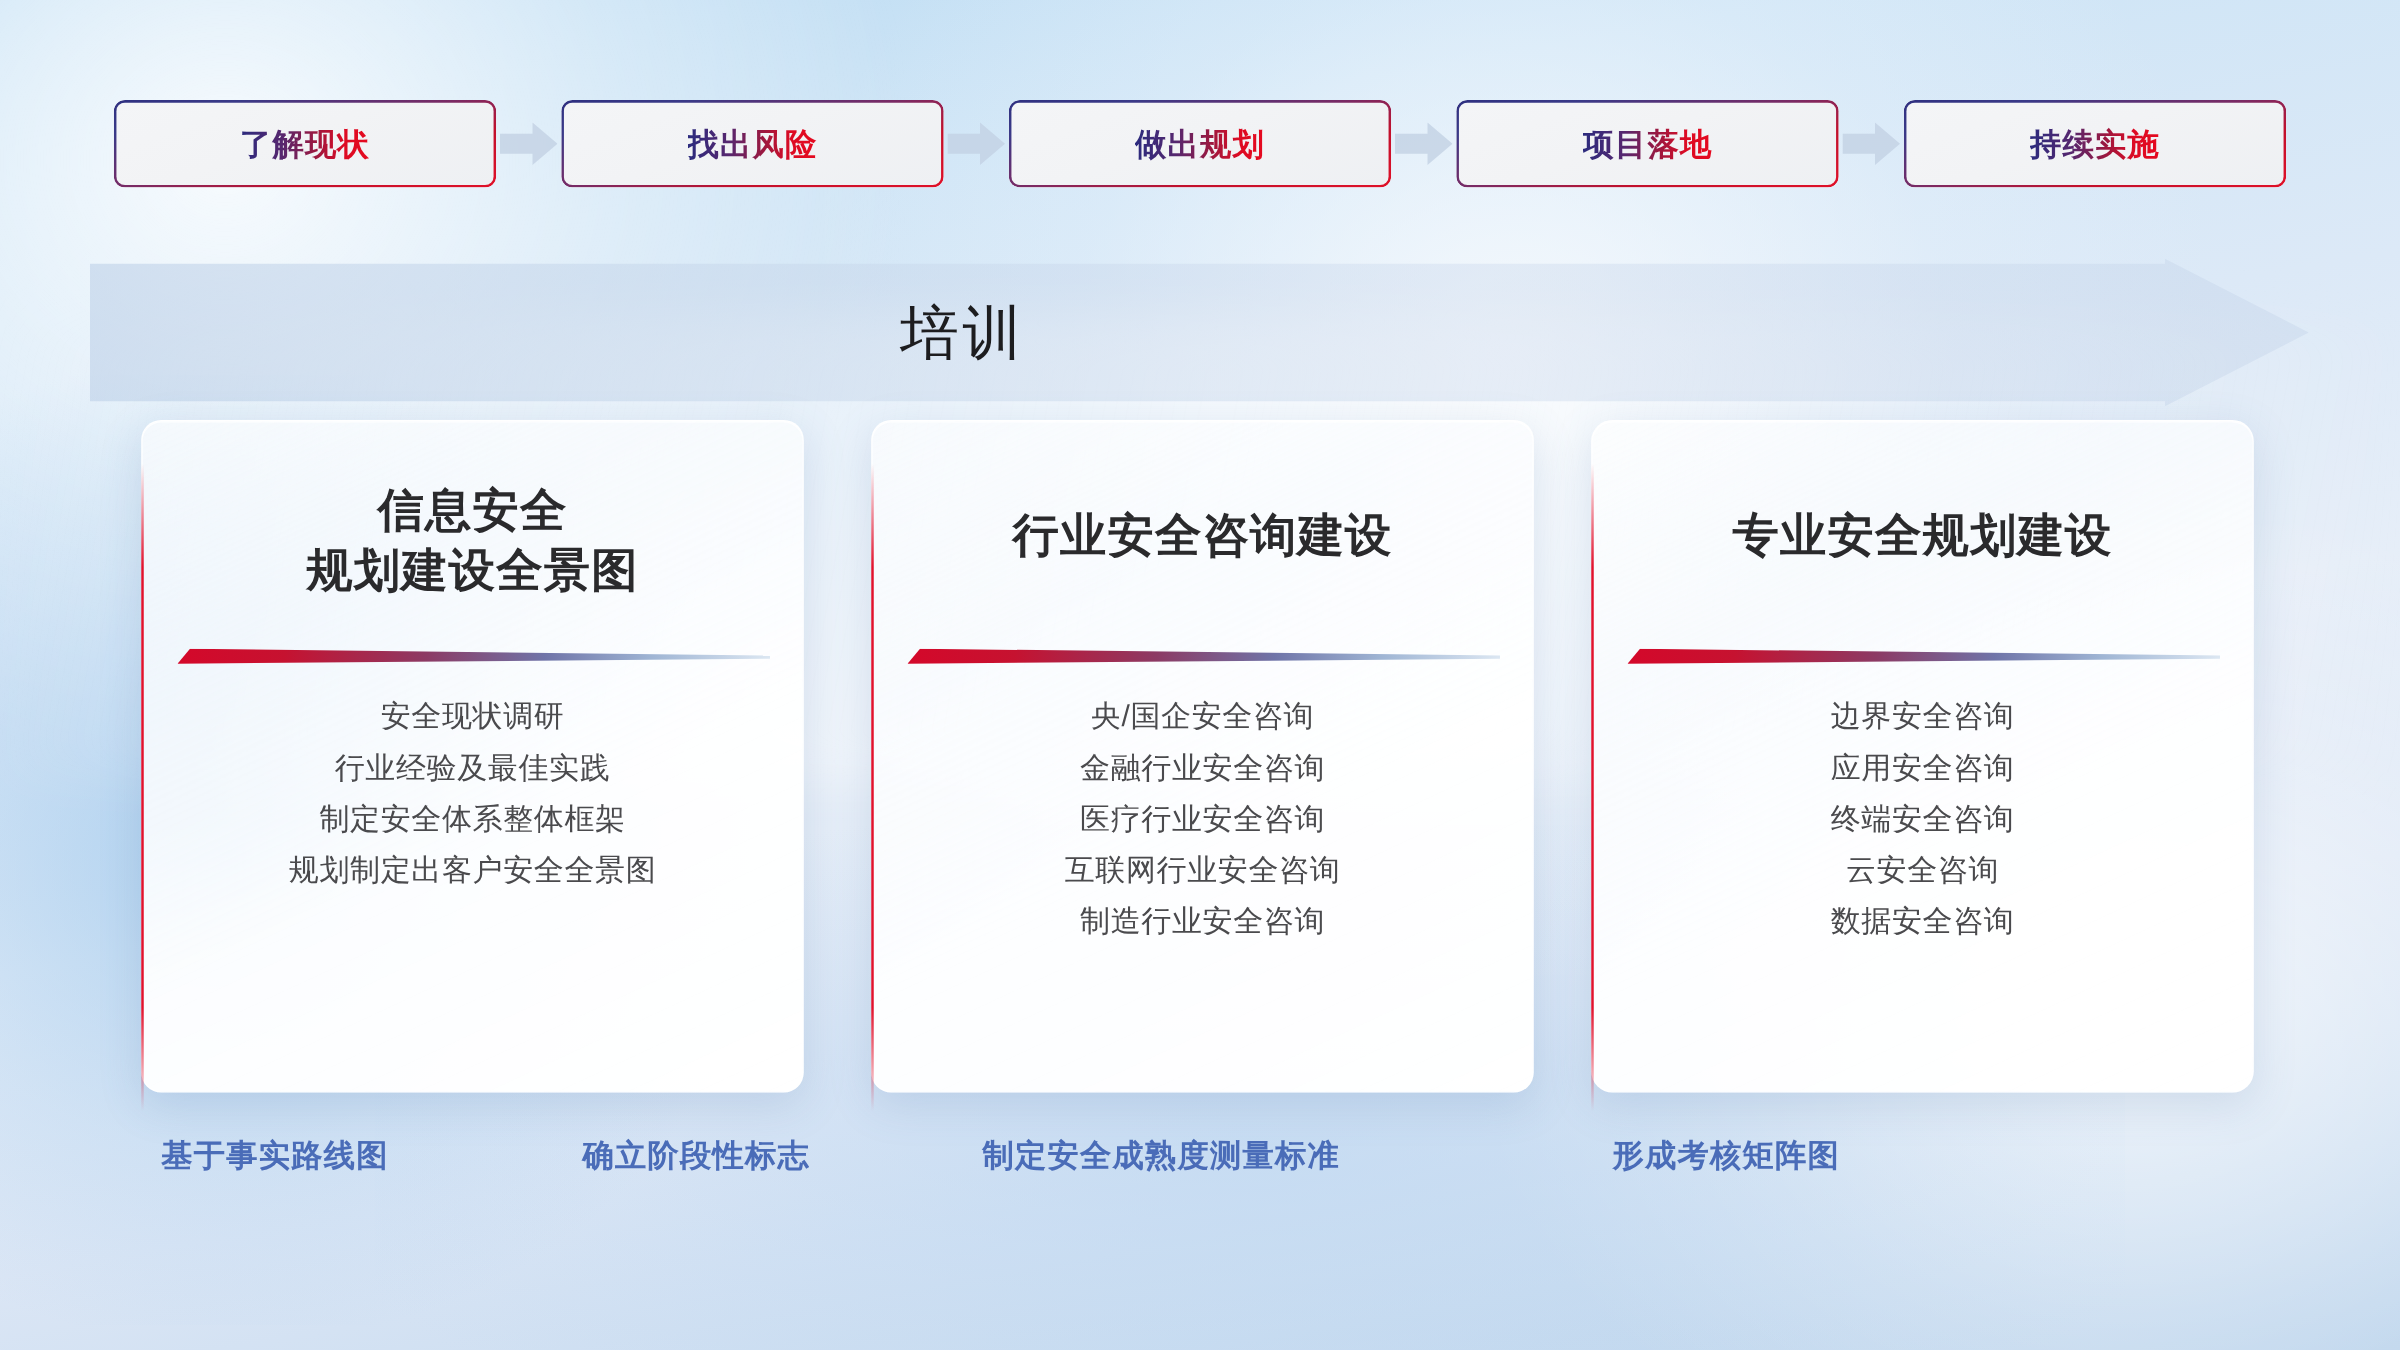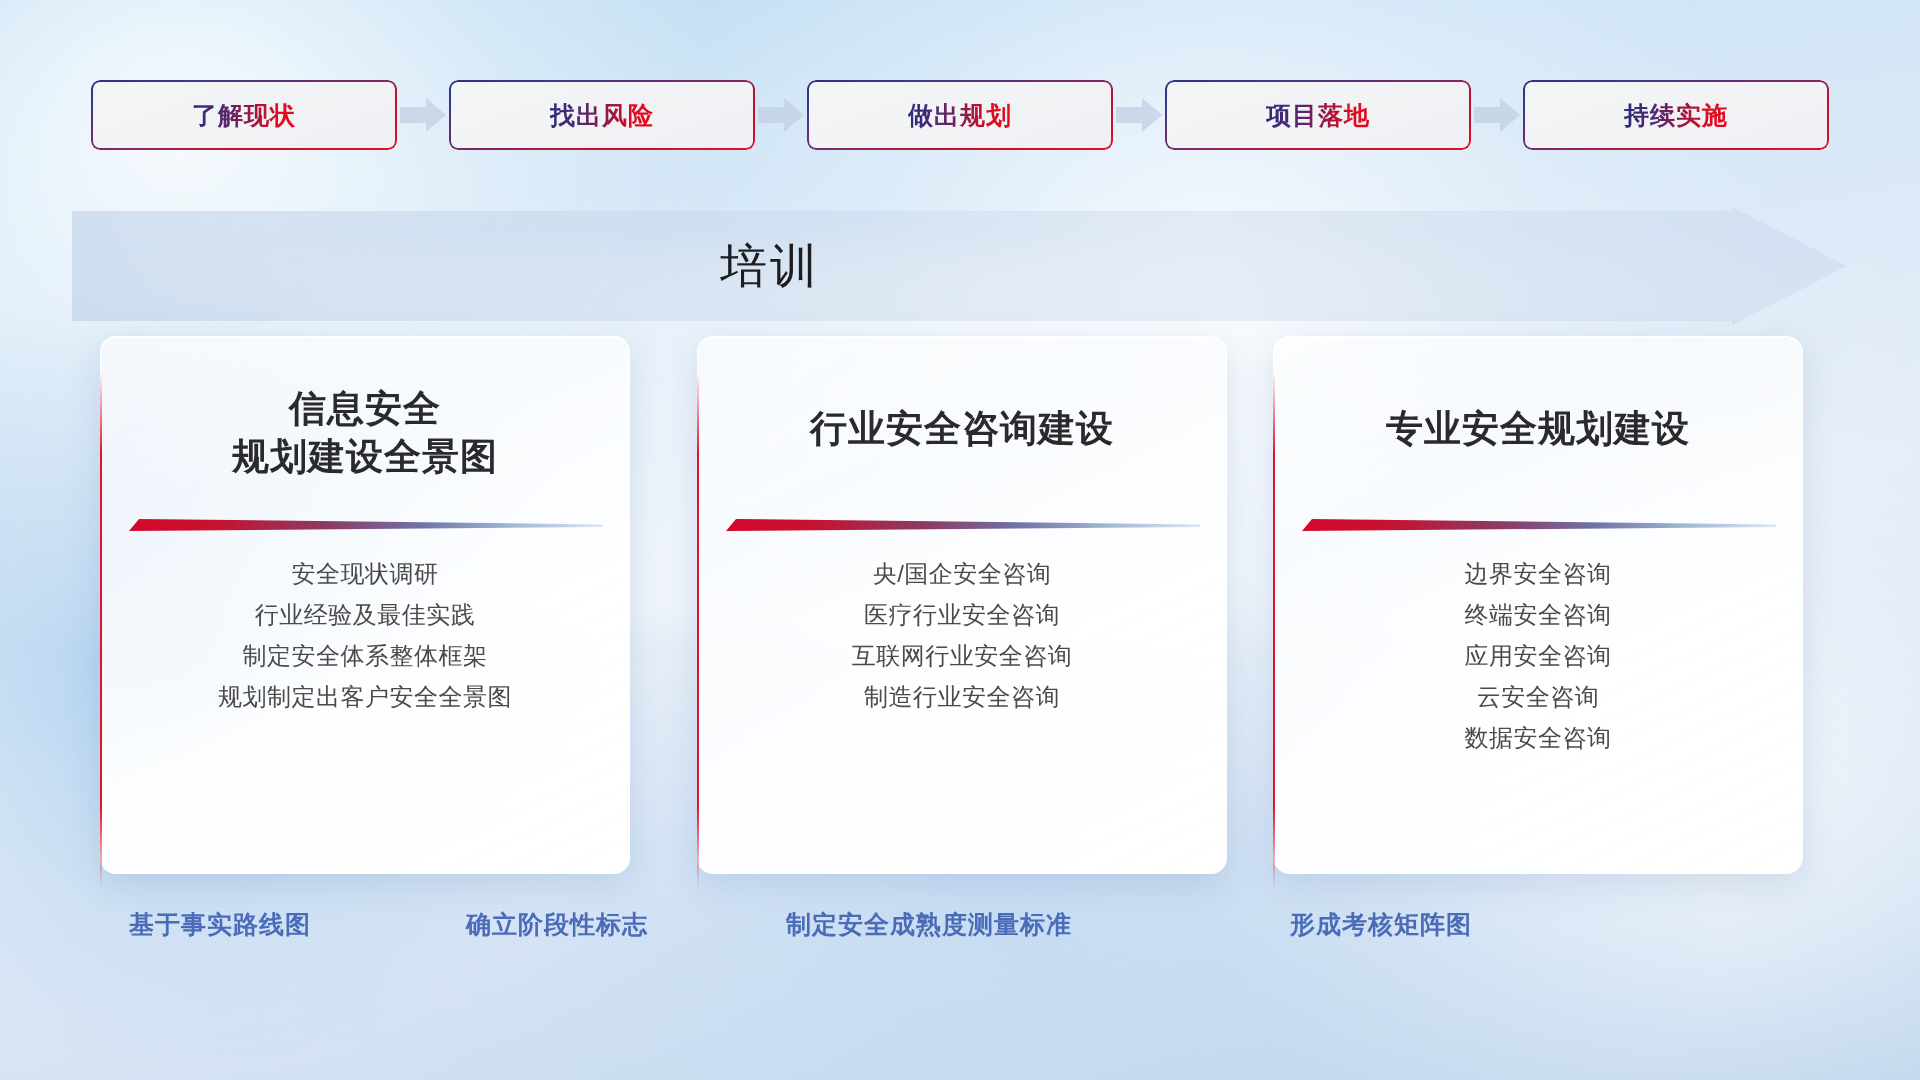--- a/index.html
+++ b/index.html
@@ -165,21 +165,21 @@
   .card::after {
     content: "";
     position: absolute;
     left: -1px;
     top: 34px;
     bottom: -16px;
     width: 2px;
     border-radius: 2px;
     background: linear-gradient(180deg, rgba(225,18,45,0) 0%, #e1122d 16%, #e1122d 84%, rgba(225,18,45,0) 100%);
   }
-  .card-1 { left: 100px; }
+  .card-1 { left: 113px; }
   .card-2 { left: 697px; }
   .card-3 { left: 1273px; border-radius: 17px; }
 
   .card-title {
     margin: 0;
     padding: 0 26px;
     font-size: 37px;
     font-weight: bold;
     color: #2a2a2c;
     text-align: center;
@@ -355,20 +355,21 @@
               <stop offset="62%" stop-color="#6f74a8"></stop>
               <stop offset="80%" stop-color="#9fb5d4"></stop>
               <stop offset="100%" stop-color="#dce7f2"></stop>
             </linearGradient>
           </defs>
           <path d="M10 0 L474 5.4 L474 8.0 L0 12 Z" fill="url(#div2)"></path>
         </svg>
       </div>
       <ul class="card-items">
         <li>央/国企安全咨询</li>
+        <li>金融行业安全咨询</li>
         <li>医疗行业安全咨询</li>
         <li>互联网行业安全咨询</li>
         <li>制造行业安全咨询</li>
       </ul>
     </div>
 
     <div class="card card-3">
       <div class="card-title">
         <div>专业安全规划建设</div>
       </div>
@@ -382,22 +383,22 @@
               <stop offset="62%" stop-color="#6f74a8"></stop>
               <stop offset="80%" stop-color="#9fb5d4"></stop>
               <stop offset="100%" stop-color="#dce7f2"></stop>
             </linearGradient>
           </defs>
           <path d="M10 0 L474 5.4 L474 8.0 L0 12 Z" fill="url(#div3)"></path>
         </svg>
       </div>
       <ul class="card-items">
         <li>边界安全咨询</li>
+        <li>应用安全咨询</li>
         <li>终端安全咨询</li>
-        <li>应用安全咨询</li>
         <li>云安全咨询</li>
         <li>数据安全咨询</li>
       </ul>
     </div>
 
   </div>
 
   <div id="captions">
     <div class="caption cap-1">基于事实路线图</div>
     <div class="caption cap-2">确立阶段性标志</div>

